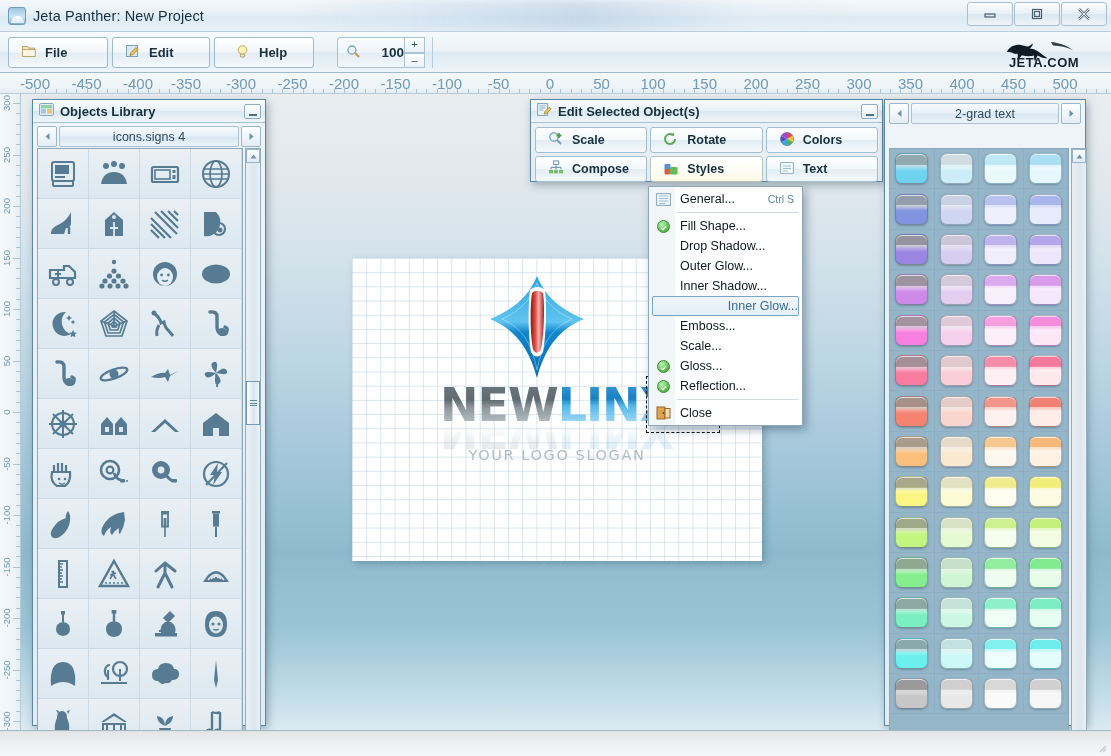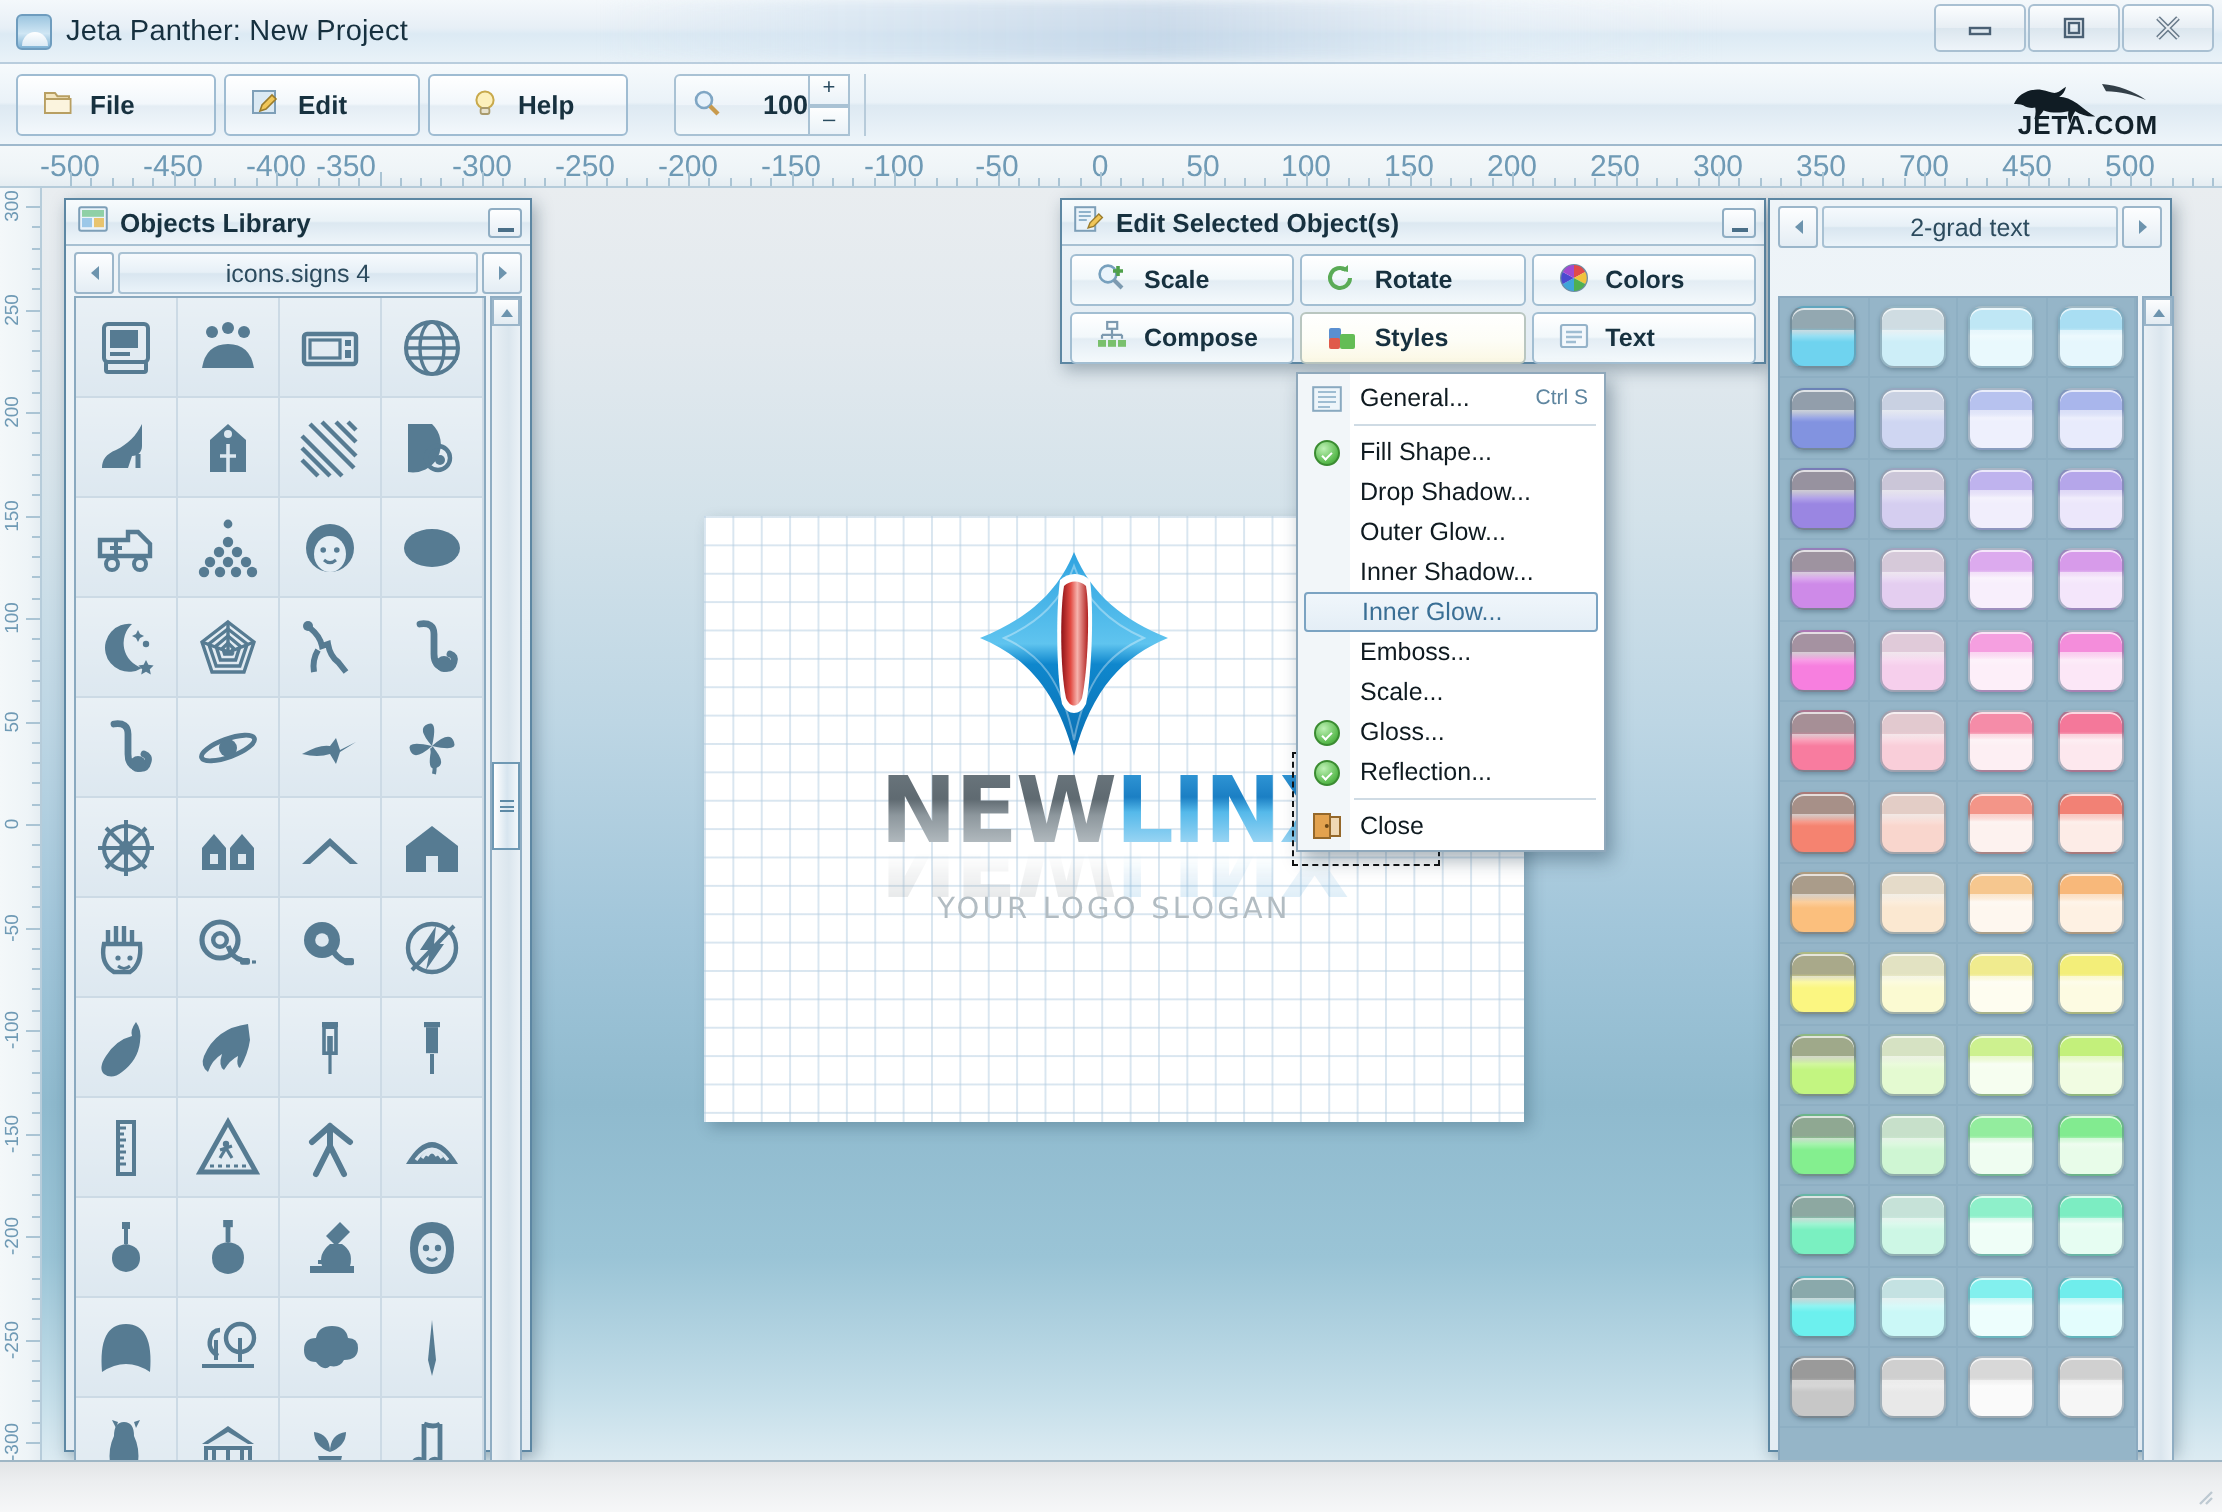--- a/index.html
+++ b/index.html
@@ -239,21 +239,21 @@
     padding:2px 0;
   }
   .mi{
     height:20px;display:flex;align-items:center;gap:8px;padding-left:6px;
     font-size:12.5px;color:#0f1a20;position:relative;
   }
   .mi .mlbl{flex:1;}
   .mi .acc{font-size:10.5px;color:#5f86a0;padding-right:8px;}
   .mi.sel{
     background:linear-gradient(to bottom,#f0f6fb,#e4eef6);
-    border:1px solid #7ba3c2;border-radius:2px;margin:0 3px;padding-left:3px;
+    border:1px solid #7ba3c2;border-radius:2px;margin:0 3px;padding-left:3px;text-align:right;
   }
   .mi.sel .mlbl{color:#3a6f95;}
   .msep{height:1px;background:#cfdbe4;margin:3px 4px 3px 28px;}
   .mico{width:17px;height:16px;flex:0 0 auto;display:flex;align-items:center;justify-content:center;}
   .chk{
     width:13px;height:13px;border-radius:50%;
     background:radial-gradient(circle at 35% 30%,#bdf0b4,#57b94b 70%,#3d9434);
     border:1px solid #3b8c32;position:relative;
   }
   .chk::after{
@@ -385,21 +385,21 @@
       <div class="tick" style="left: 96.8px; height: 4px;"></div>
       <div class="tick" style="left: 107.1px; height: 4px;"></div>
       <div class="tick" style="left: 117.4px; height: 4px;"></div>
       <div class="tick" style="left: 127.7px; height: 4px;"></div>
       <div class="rlabel" style="left: 138px;">-400</div>
       <div class="tick" style="left: 138px; height: 7px;"></div>
       <div class="tick" style="left: 148.3px; height: 4px;"></div>
       <div class="tick" style="left: 158.6px; height: 4px;"></div>
       <div class="tick" style="left: 168.9px; height: 4px;"></div>
       <div class="tick" style="left: 179.2px; height: 4px;"></div>
-      <div class="rlabel" style="left: 173px;">-350</div>
+      <div class="rlabel" style="left: 186px;">-350</div>
       <div class="tick" style="left: 189.5px; height: 7px;"></div>
       <div class="tick" style="left: 199.8px; height: 4px;"></div>
       <div class="tick" style="left: 210.1px; height: 4px;"></div>
       <div class="tick" style="left: 220.4px; height: 4px;"></div>
       <div class="tick" style="left: 230.7px; height: 4px;"></div>
       <div class="rlabel" style="left: 241px;">-300</div>
       <div class="tick" style="left: 241px; height: 7px;"></div>
       <div class="tick" style="left: 251.3px; height: 4px;"></div>
       <div class="tick" style="left: 261.6px; height: 4px;"></div>
       <div class="tick" style="left: 271.9px; height: 4px;"></div>
@@ -475,21 +475,21 @@
       <div class="tick" style="left: 869.3px; height: 4px;"></div>
       <div class="tick" style="left: 879.6px; height: 4px;"></div>
       <div class="tick" style="left: 889.9px; height: 4px;"></div>
       <div class="tick" style="left: 900.2px; height: 4px;"></div>
       <div class="rlabel" style="left: 910.5px;">350</div>
       <div class="tick" style="left: 910.5px; height: 7px;"></div>
       <div class="tick" style="left: 920.8px; height: 4px;"></div>
       <div class="tick" style="left: 931.1px; height: 4px;"></div>
       <div class="tick" style="left: 941.4px; height: 4px;"></div>
       <div class="tick" style="left: 951.7px; height: 4px;"></div>
-      <div class="rlabel" style="left: 962px;">700</div>
+      <div class="rlabel" style="left: 962px;">400</div>
       <div class="tick" style="left: 962px; height: 7px;"></div>
       <div class="tick" style="left: 972.3px; height: 4px;"></div>
       <div class="tick" style="left: 982.6px; height: 4px;"></div>
       <div class="tick" style="left: 992.9px; height: 4px;"></div>
       <div class="tick" style="left: 1003.2px; height: 4px;"></div>
       <div class="rlabel" style="left: 1013.5px;">450</div>
       <div class="tick" style="left: 1013.5px; height: 7px;"></div>
       <div class="tick" style="left: 1023.8px; height: 4px;"></div>
       <div class="tick" style="left: 1034.1px; height: 4px;"></div>
       <div class="tick" style="left: 1044.4px; height: 4px;"></div>

